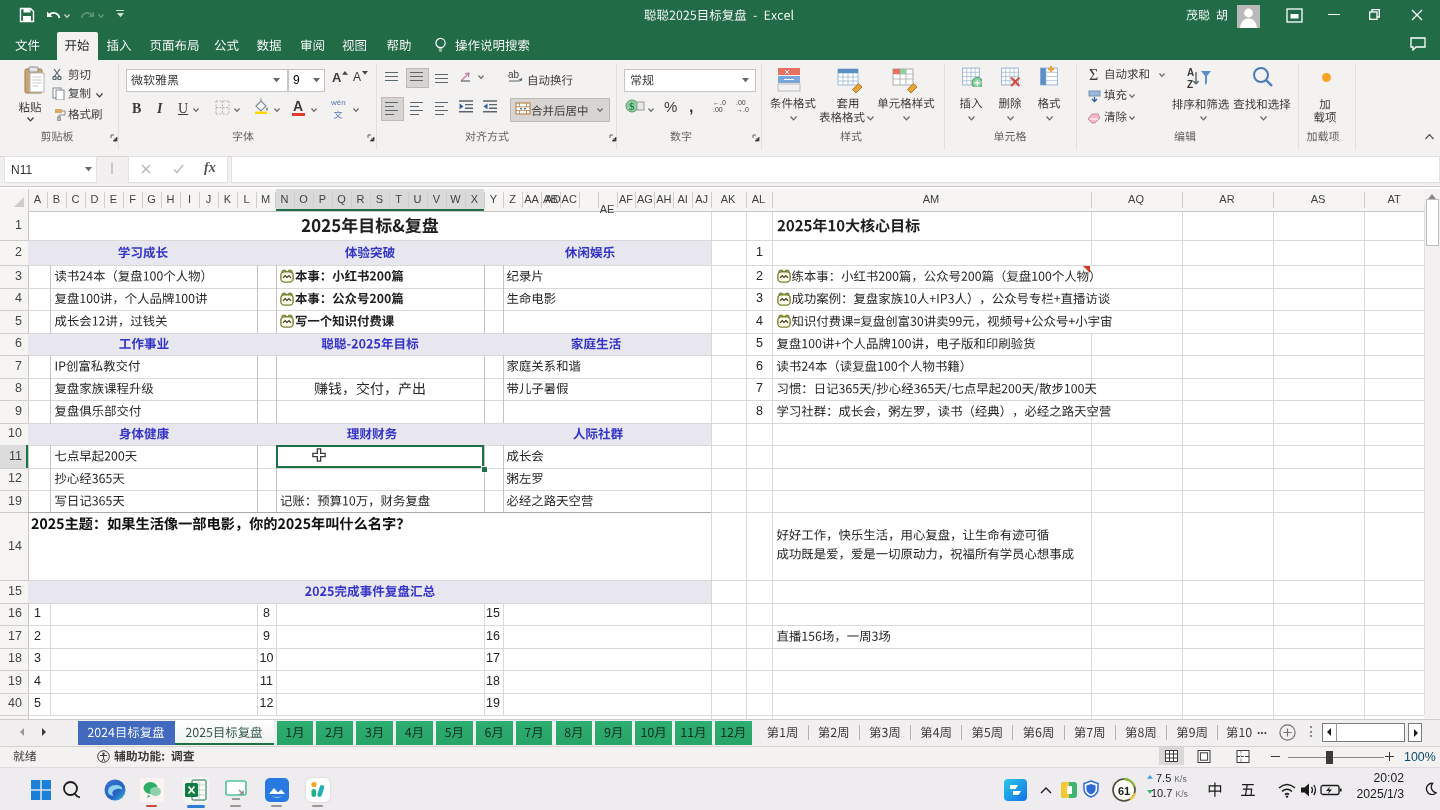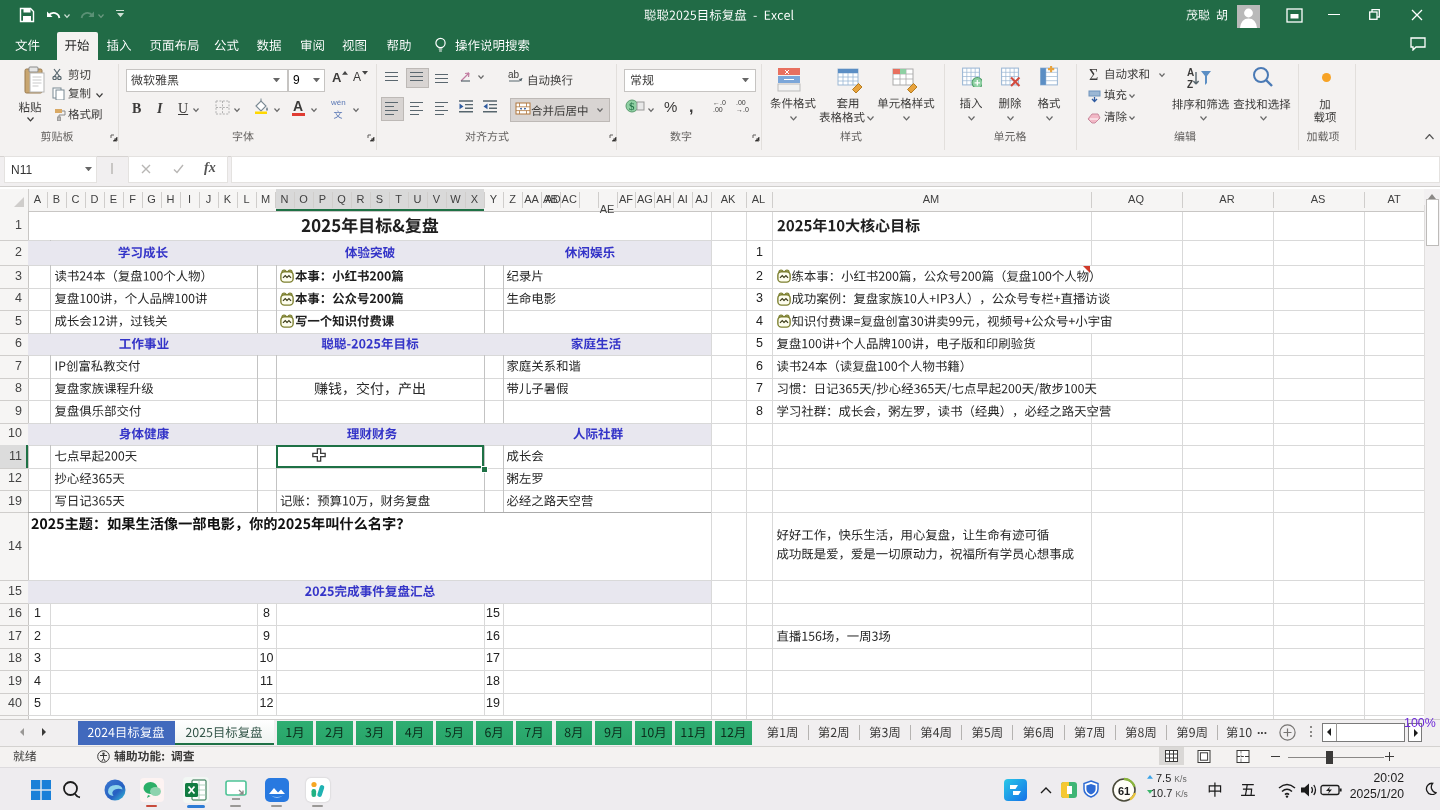--- a/index.html
+++ b/index.html
@@ -658,21 +658,21 @@
 <svg width="14" height="13" viewBox="0 0 14 13" style="position:absolute;left:1236px;top:750px">
     <rect x="1" y=".5" width="12" height="12" fill="#fff" stroke="#3b3a39"></rect>
     <path d="M1 6.5 h3 m1.2 0 h2.6 m1.2 0 H13" stroke="#3b3a39"></path>
     <path d="M5 .5 v3 m0 1.2 v2.6 m0 1.2 v4" stroke="#3b3a39" opacity=".6"></path>
   </svg>
 <div style="position:absolute;left:1271px;top:755.5px;width:9px;height:1.6px;background:#3b3a39"></div>
 <div style="position:absolute;left:1288px;top:756.5px;width:96px;height:1px;background:#8a8886"></div>
 <div style="position:absolute;left:1326px;top:750.5px;width:7px;height:13px;background:#3b3a39"></div>
 <div style="position:absolute;left:1385px;top:755.5px;width:9px;height:1.6px;background:#3b3a39"></div>
 <div style="position:absolute;left:1388.7px;top:751.8px;width:1.6px;height:9px;background:#3b3a39"></div>
-<div style="position:absolute;left:1404px;top:716px;white-space:nowrap;font:12.4px Liberation Sans;color:#6d28d9">100%</div>
+<div style="position:absolute;left:1404px;top:750px;white-space:nowrap;font:12.4px Liberation Sans;color:#0c4a6e">100%</div>
 <div style="position:absolute;left:0px;top:766.5px;width:1440px;height:43.5px;background:#eeecef;border-top:1px solid #dddbde;box-sizing:border-box"></div>
 <svg width="22" height="22" viewBox="0 0 22 22" style="position:absolute;left:30px;top:779px">
     <rect x="1" y="1" width="9.3" height="9.3" fill="#1a80d8"></rect>
     <rect x="11.7" y="1" width="9.3" height="9.3" fill="#1a80d8"></rect>
     <rect x="1" y="11.7" width="9.3" height="9.3" fill="#1a80d8"></rect>
     <rect x="11.7" y="11.7" width="9.3" height="9.3" fill="#1a80d8"></rect>
   </svg>
 <svg width="22" height="22" viewBox="0 0 22 22" style="position:absolute;left:61px;top:779px">
     <circle cx="9.5" cy="9.5" r="6.5" fill="none" stroke="#1b1b1b" stroke-width="1.8"></circle>
     <path d="M14 15 q2 3 5 3.4" fill="none" stroke="#1b1b1b" stroke-width="1.8"></path>
@@ -754,21 +754,21 @@
 <svg width="18" height="16" viewBox="0 0 18 16" style="position:absolute;left:1300px;top:782px">
     <path d="M1 5.5 h3.5 L9 1.5 v13 L4.5 10.5 H1 Z" fill="#1b1b1b"></path>
     <path d="M11.5 5 q2 3 0 6 M13.8 3 q3.4 5 0 10" fill="none" stroke="#1b1b1b" stroke-width="1.3"></path>
   </svg>
 <svg width="22" height="14" viewBox="0 0 22 14" style="position:absolute;left:1320px;top:783px">
     <rect x="1" y="2.5" width="18" height="9" rx="2" fill="none" stroke="#1b1b1b" stroke-width="1.3"></rect>
     <rect x="19.6" y="5.5" width="2" height="3" fill="#1b1b1b"></rect>
     <path d="M10 3.5 l-4 4.5 h3 l-1 3 4 -4.5 h-3 z" fill="#1b1b1b"></path>
   </svg>
 <div style="position:absolute;left:1404px;top:770.5px;transform:translateX(-100%);white-space:nowrap;font:12.2px Liberation Sans;color:#1b1b1b">20:02</div>
-<div style="position:absolute;left:1404px;top:786.5px;transform:translateX(-100%);white-space:nowrap;font:12.2px Liberation Sans;color:#1b1b1b">2025/1/20</div>
+<div style="position:absolute;left:1404px;top:786.5px;transform:translateX(-100%);white-space:nowrap;font:12.2px Liberation Sans;color:#1b1b1b">2025/1/3</div>
 <svg width="13" height="13" viewBox="0 0 15 15" style="position:absolute;left:1424px;top:782px">
     <path d="M10 1.5 a6.5 6.5 0 1 0 4 11 a6.8 6.8 0 0 1 -4 -11z" fill="none" stroke="#1b1b1b" stroke-width="1.5"></path>
   </svg>
 <svg width="1440" height="810" viewBox="0 0 1440 810" style="position:absolute;left:0;top:0;pointer-events:none" xmlns="http://www.w3.org/2000/svg">
 <defs>
 <path id="g0" d="M497 811C532 760 567 689 580 645L643 675C629 718 592 785 556 836ZM530 576H839V402H530ZM816 220C856 150 897 55 913 -4L969 23C953 80 909 173 868 242ZM609 291C652 245 704 175 727 130L780 163C757 205 705 272 658 318ZM546 253V27C546 -42 564 -61 641 -61C656 -61 745 -61 761 -61C823 -61 841 -33 848 85C831 89 804 100 791 110C788 13 783 -1 754 -1C735 -1 662 -1 647 -1C614 -1 609 4 609 28V253ZM458 223C448 150 425 60 395 7L451 -19C484 42 506 139 515 214ZM37 135 53 65 295 121V-80H360V136L422 151L415 214L360 202V731H420V797H52V731H103V148ZM168 731H295V588H168ZM168 526H295V381H168ZM168 319H295V188L168 161ZM462 641V337H910V641H787C815 692 847 756 874 812L804 840C784 781 747 698 716 641Z"></path>
 <path id="g1" d="M44 0H505V79H302C265 79 220 75 182 72C354 235 470 384 470 531C470 661 387 746 256 746C163 746 99 704 40 639L93 587C134 636 185 672 245 672C336 672 380 611 380 527C380 401 274 255 44 54Z"></path>
 <path id="g2" d="M278 -13C417 -13 506 113 506 369C506 623 417 746 278 746C138 746 50 623 50 369C50 113 138 -13 278 -13ZM278 61C195 61 138 154 138 369C138 583 195 674 278 674C361 674 418 583 418 369C418 154 361 61 278 61Z"></path>
 <path id="g3" d="M262 -13C385 -13 502 78 502 238C502 400 402 472 281 472C237 472 204 461 171 443L190 655H466V733H110L86 391L135 360C177 388 208 403 257 403C349 403 409 341 409 236C409 129 340 63 253 63C168 63 114 102 73 144L27 84C77 35 147 -13 262 -13Z"></path>
 <path id="g4" d="M233 470H759V305H233ZM233 542V704H759V542ZM233 233H759V67H233ZM158 778V-74H233V-6H759V-74H837V778Z"></path>

